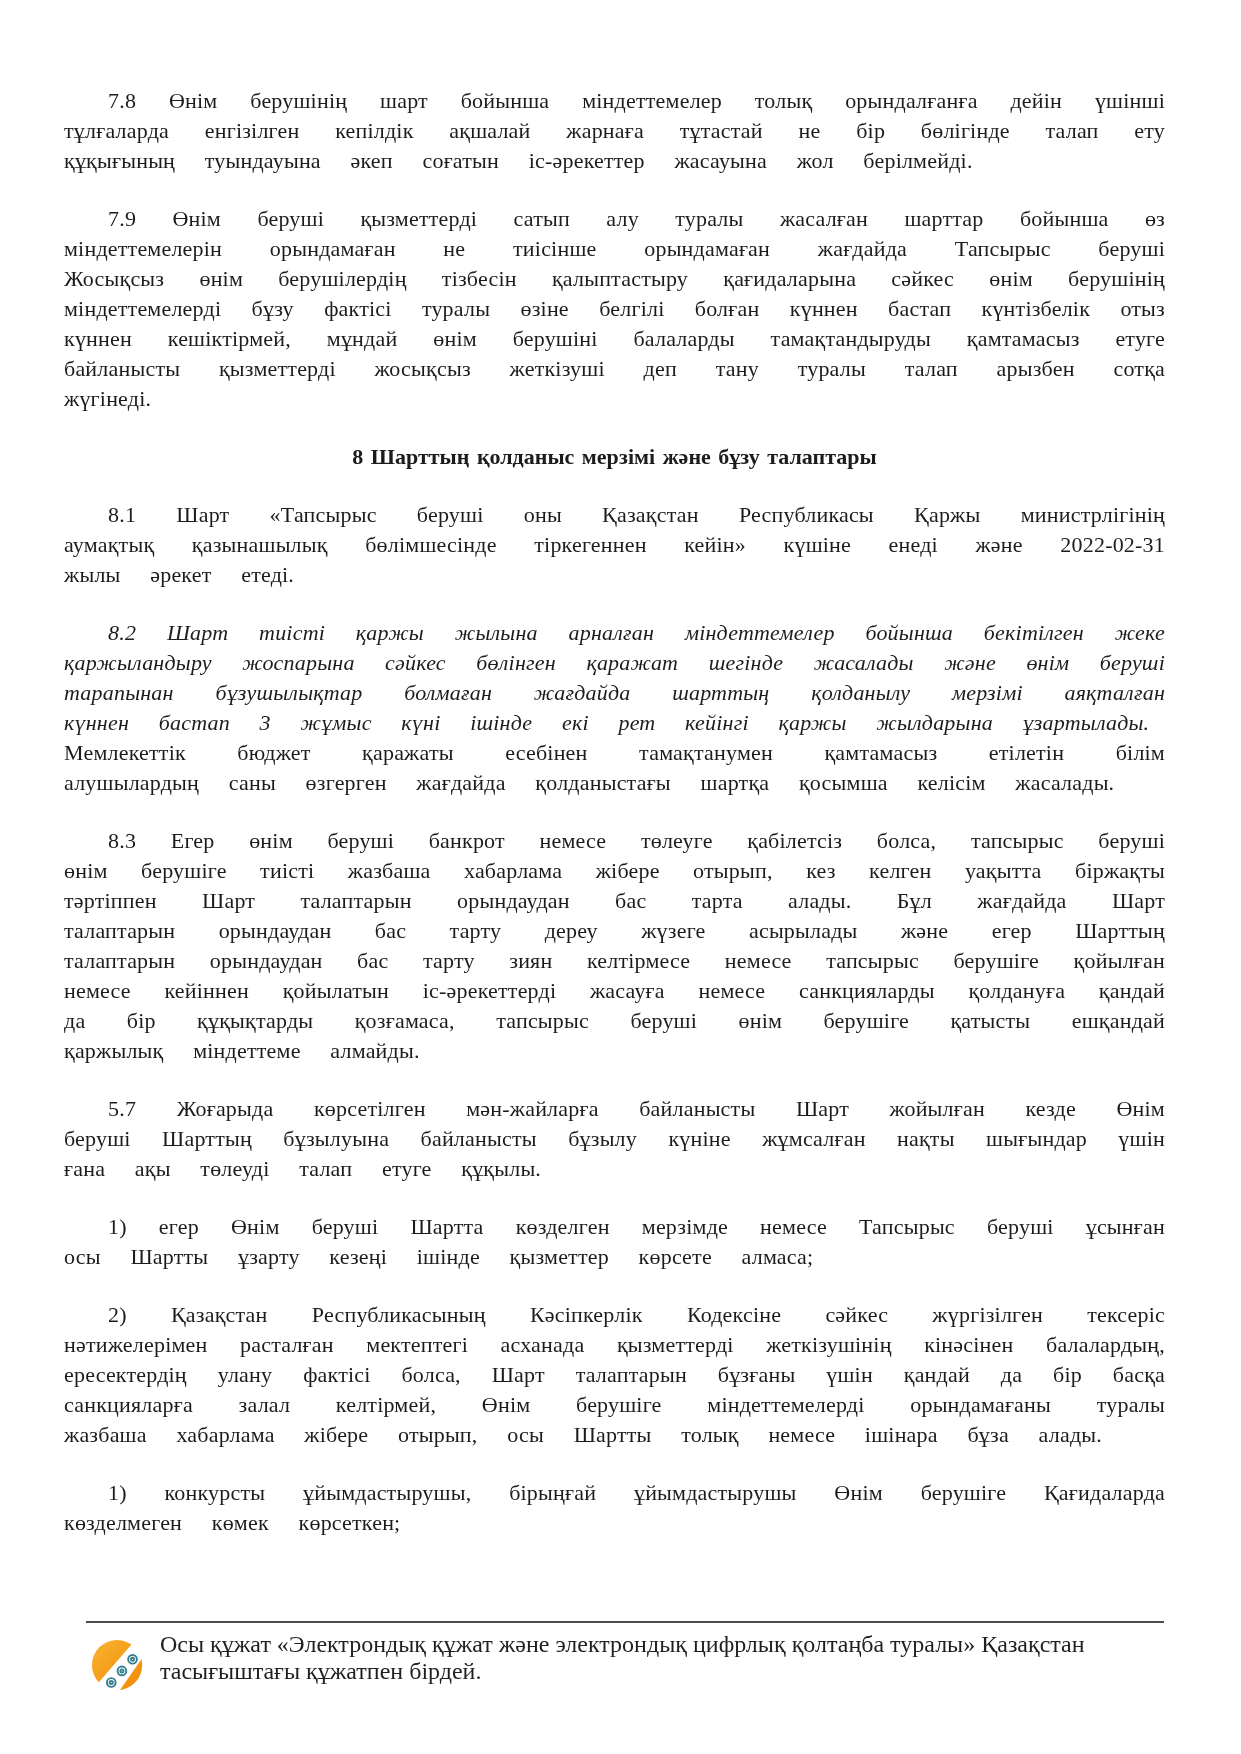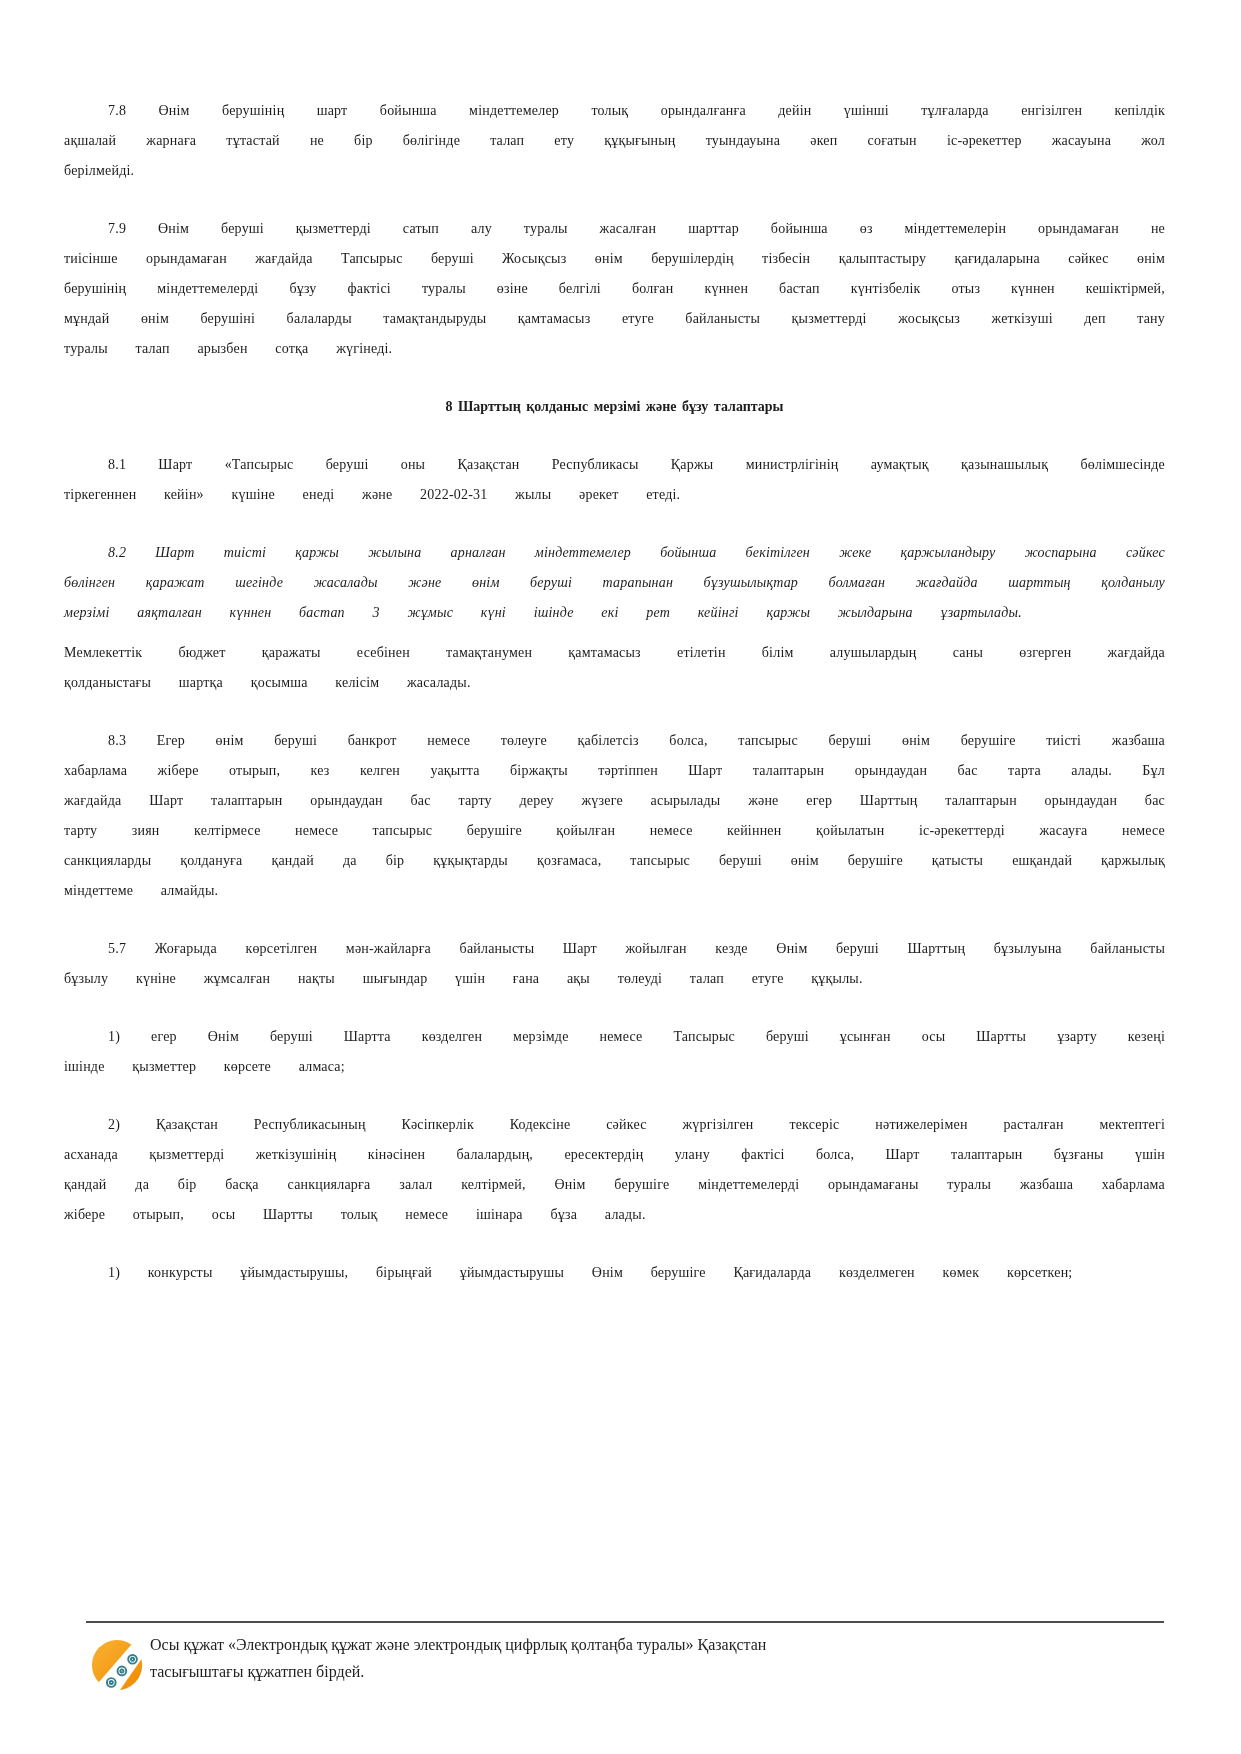--- a/index.html
+++ b/index.html
@@ -12,33 +12,33 @@
     font-family: "Liberation Serif", "DejaVu Serif", serif;
     color: #1c1c1c;
   }
   .page-content {
     position: absolute;
     left: 64px;
     right: 76px;
     top: 86px;
   }
   .page-content p {
-    margin: 10px 0 28px 0;
-    font-size: 14px;
+    margin: 0 0 28px 0;
+    font-size: 22px;
     line-height: 30px;
     text-align: justify;
     text-indent: 44px;
     word-spacing: 24px;
     letter-spacing: 0.2px;
   }
   .page-content p.tight { margin-bottom: 0; font-style: italic; }
   .page-content p.noindent { text-indent: 0; }
   .section-heading {
     margin: 0 0 28px 0;
-    font-size: 14px;
+    font-size: 22px;
     line-height: 30px;
     font-weight: bold;
     text-align: center;
     word-spacing: 2px;
   }
   .footer-separator {
     position: absolute;
     left: 86px;
     width: 1078px;
     top: 1621px;
@@ -53,22 +53,22 @@
     align-items: flex-start;
     background: transparent;
   }
   .stamp-icon {
     width: 58px;
     height: 58px;
     margin-top: 8px;
     flex: 0 0 auto;
   }
   .footer-note {
-    margin-left: 2px;
-    font-size: 16px;
+    margin-left: 12px;
+    font-size: 24px;
     line-height: 27px;
     color: #1f1f1f;
   }
   .footer-note .footer-line { white-space: nowrap; }
 </style>
 </head>
 <body>
 
 <div class="page-content">
   <p>7.8 Өнім берушінің шарт бойынша міндеттемелер толық орындалғанға дейін үшінші тұлғаларда енгізілген кепілдік ақшалай жарнаға тұтастай не бір бөлігінде талап ету құқығының туындауына әкеп соғатын іс-әрекеттер жасауына жол берілмейді.</p>

